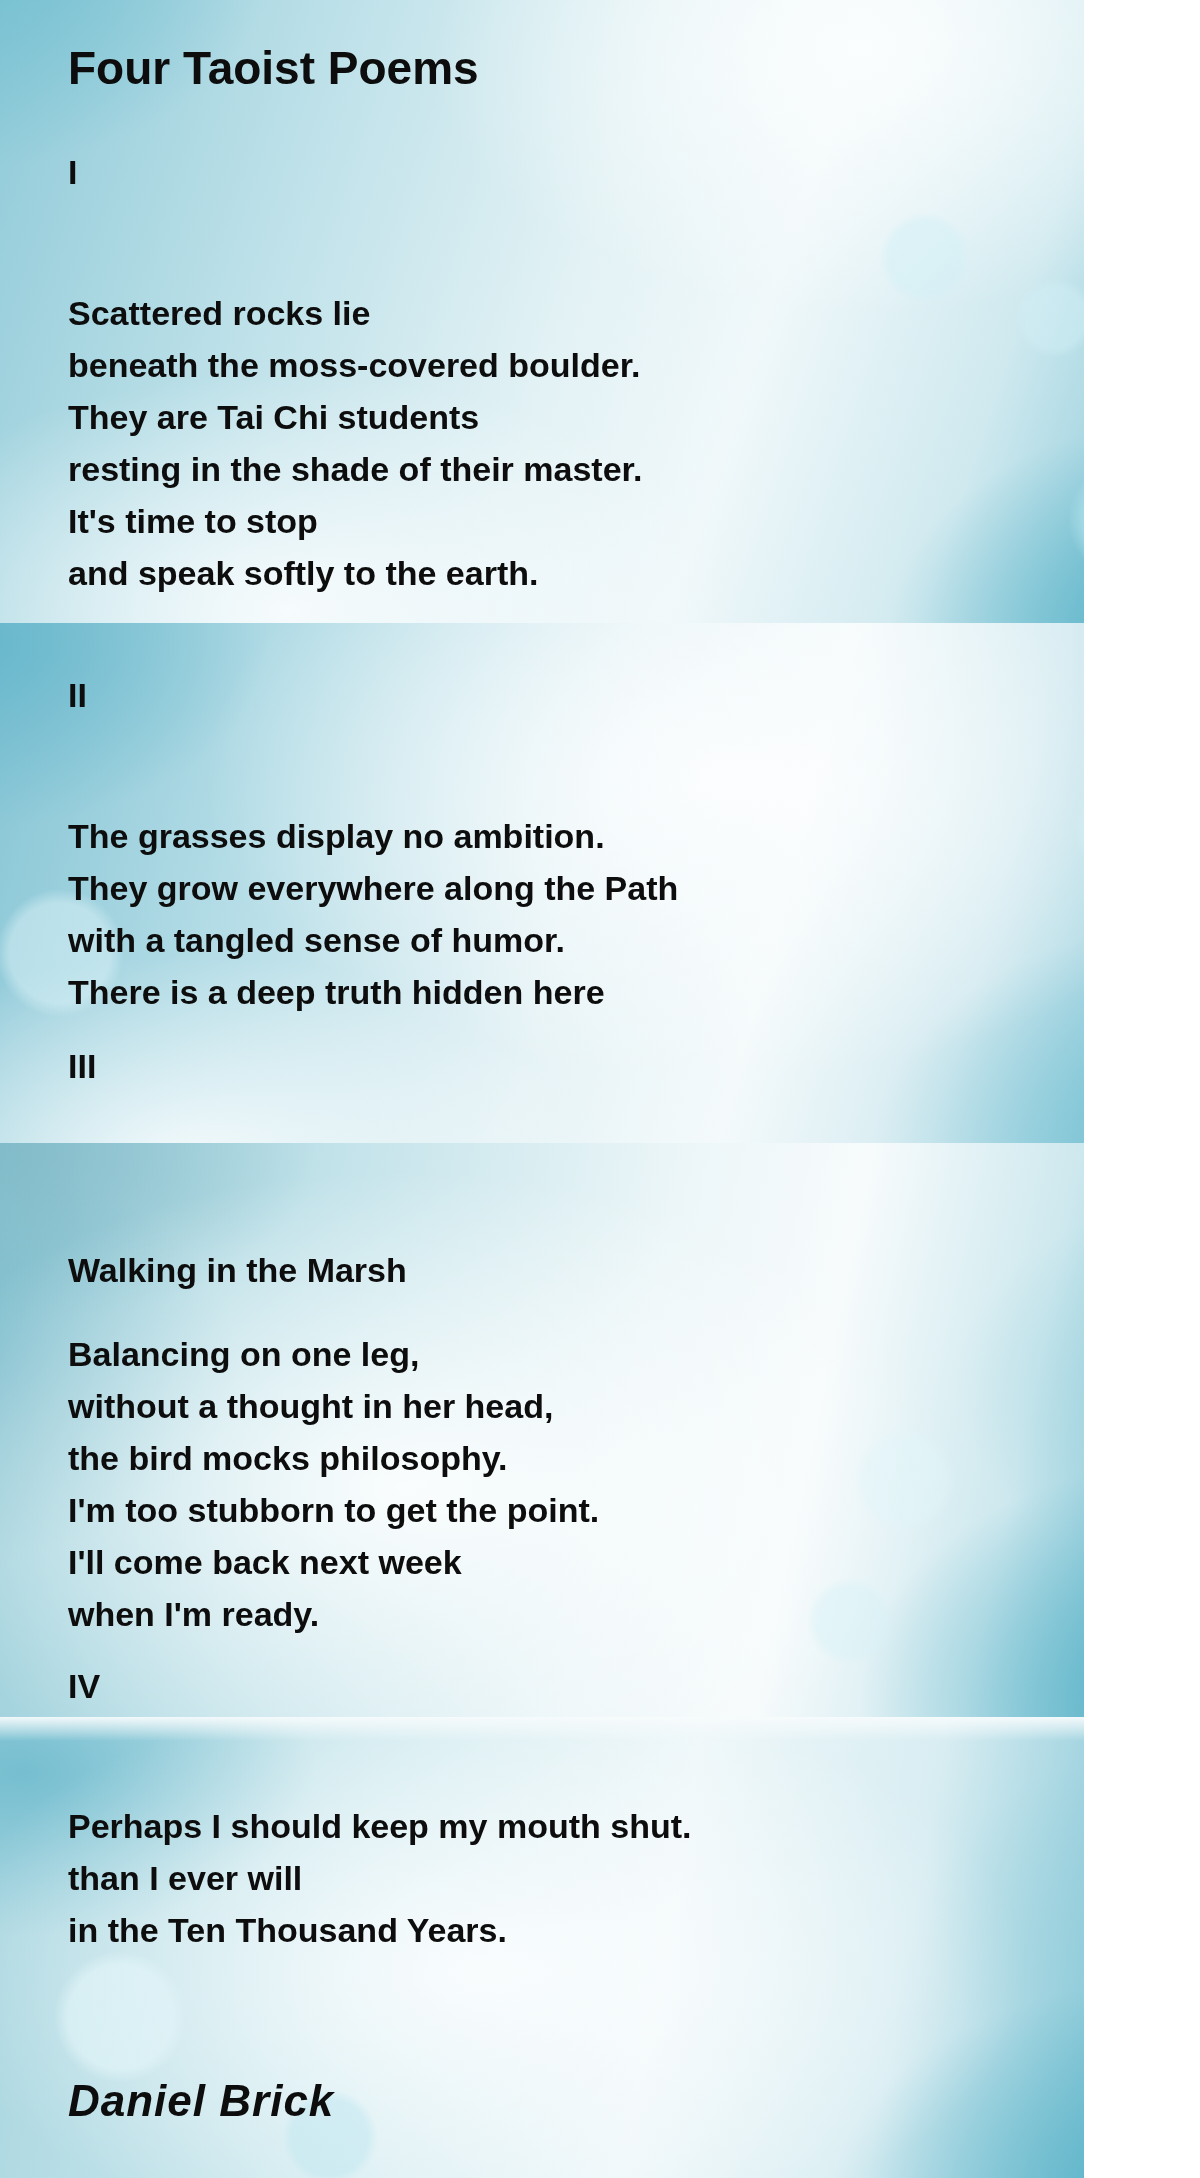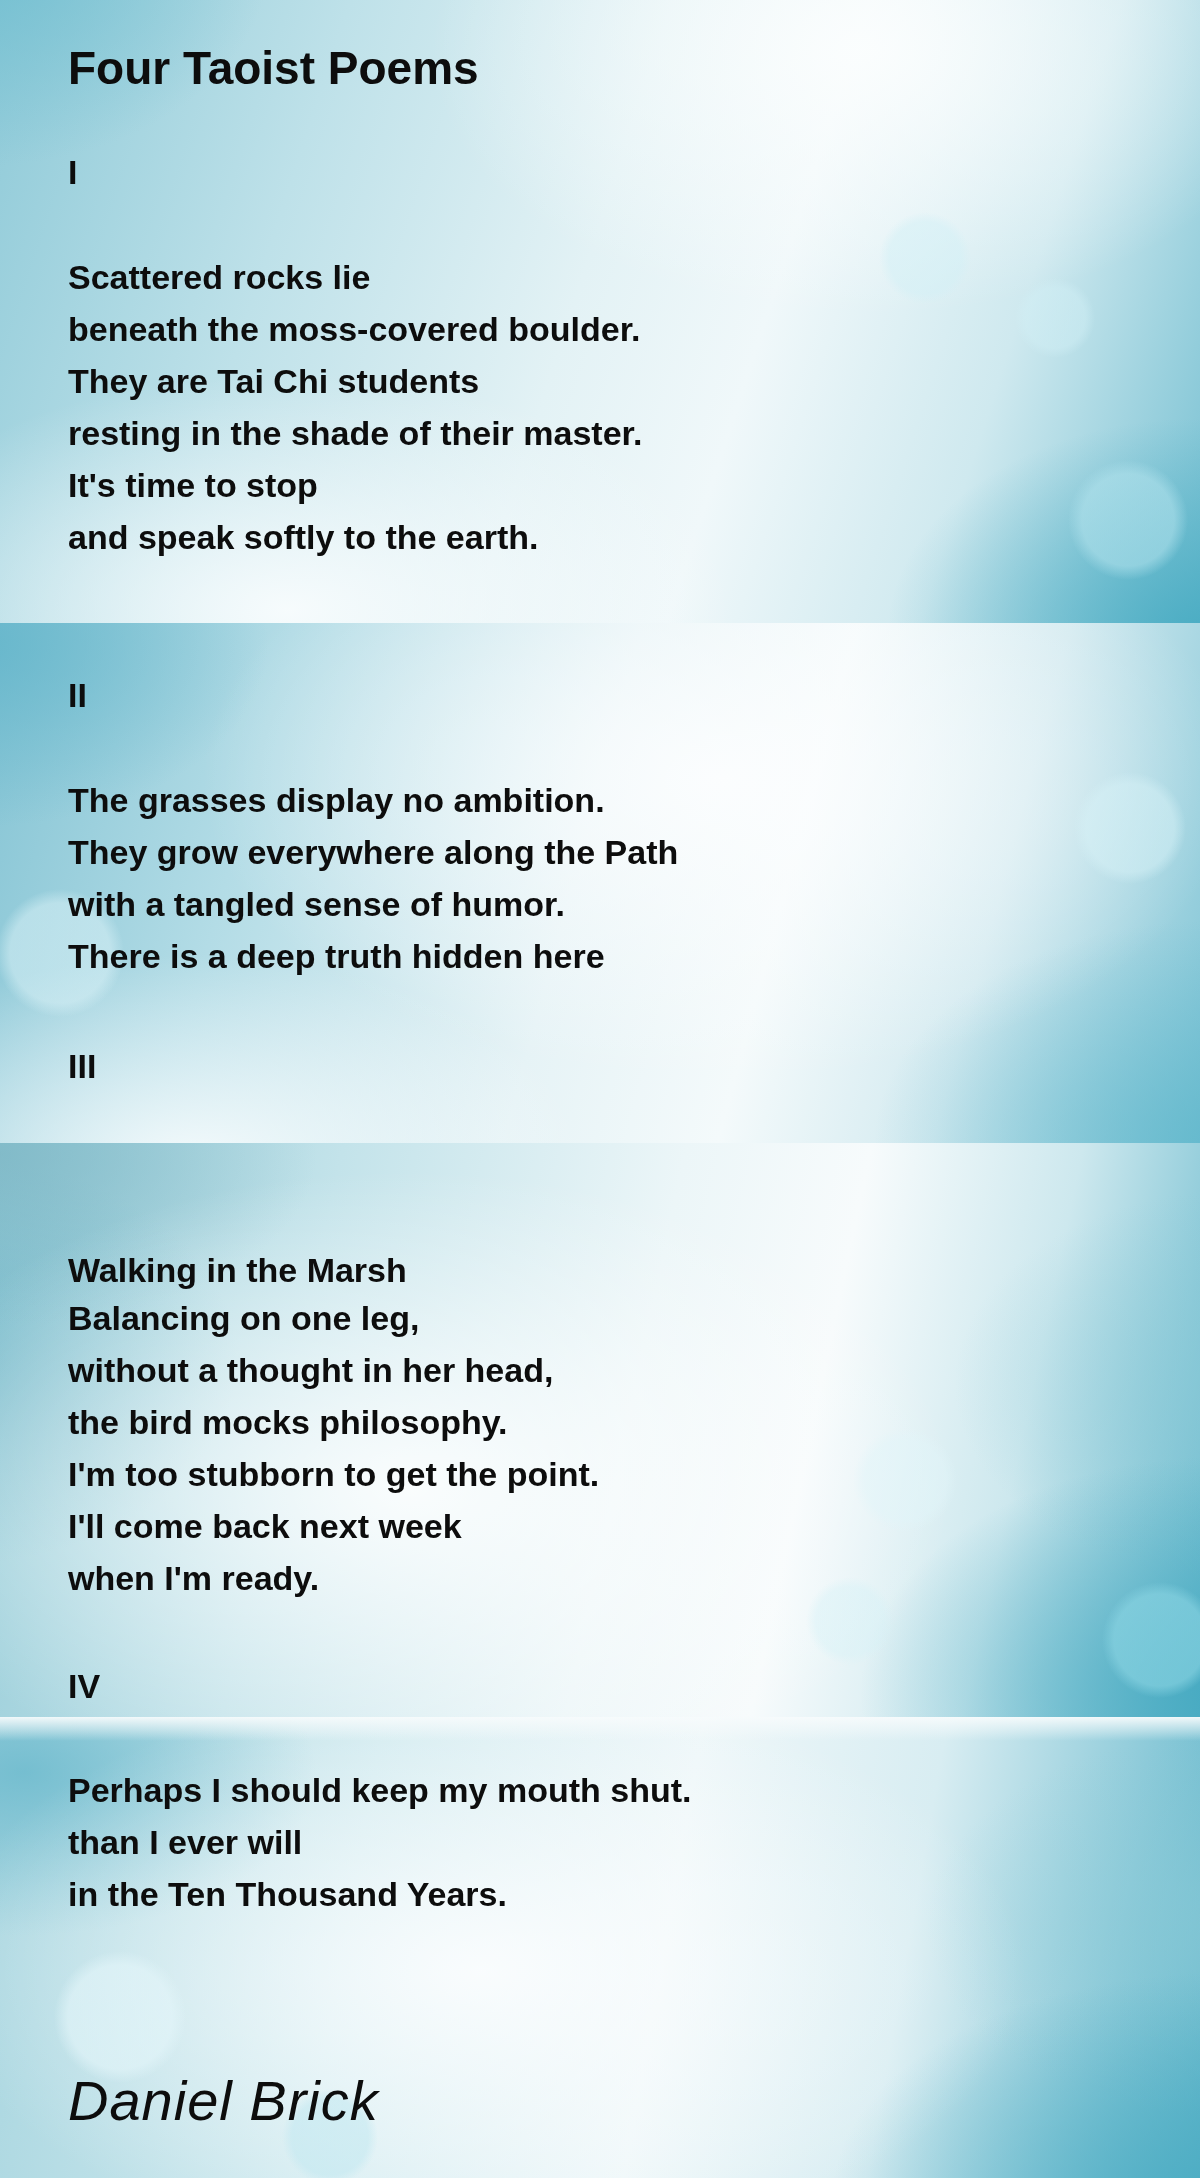--- a/index.html
+++ b/index.html
@@ -1,19 +1,19 @@
 <!DOCTYPE html>
 <html><head>
 <meta charset="utf-8">
 <title>Four Taoist Poems</title>
 <style>
   html, body { margin: 0; padding: 0; background: #ffffff; }
   .page {
     position: relative;
-    width: 1200px;
+    width: 1084px;
     height: 2178px;
     overflow: hidden;
     font-family: "Liberation Sans", sans-serif;
     color: #0d0d0d;
   }
   
   .band { position: absolute; left: 0; width: 1200px; }
   .band1 {
     top: 0; height: 623px;
     background:
@@ -68,28 +68,28 @@
     margin: 0; top: 42px;
     font-size: 46px; line-height: 52px; font-weight: 700;
   }
   .numeral {
     top: 0;
     font-size: 34px; line-height: 52px; font-weight: 700;
   }
   .subtitle {
     font-size: 34px; line-height: 52px; font-weight: 700;
   }
-  .stanza { position: absolute; left: 68px; }
+  .stanza { position: absolute; left: 68px; margin-top: 36px; }
   .line {
     font-size: 34px; line-height: 52px; font-weight: 700;
     white-space: pre;
   }
   .signature {
     top: 2075px;
-    font-size: 56px; line-height: 52px; font-weight: 400; font-style: italic;
+    font-size: 44px; line-height: 52px; font-weight: 700; font-style: italic;
     letter-spacing: 1px;
   }
 </style>
 </head>
 <body>
 
 <div class="page">
 
   <div class="band band1"></div>
   <div class="band band2"></div>

